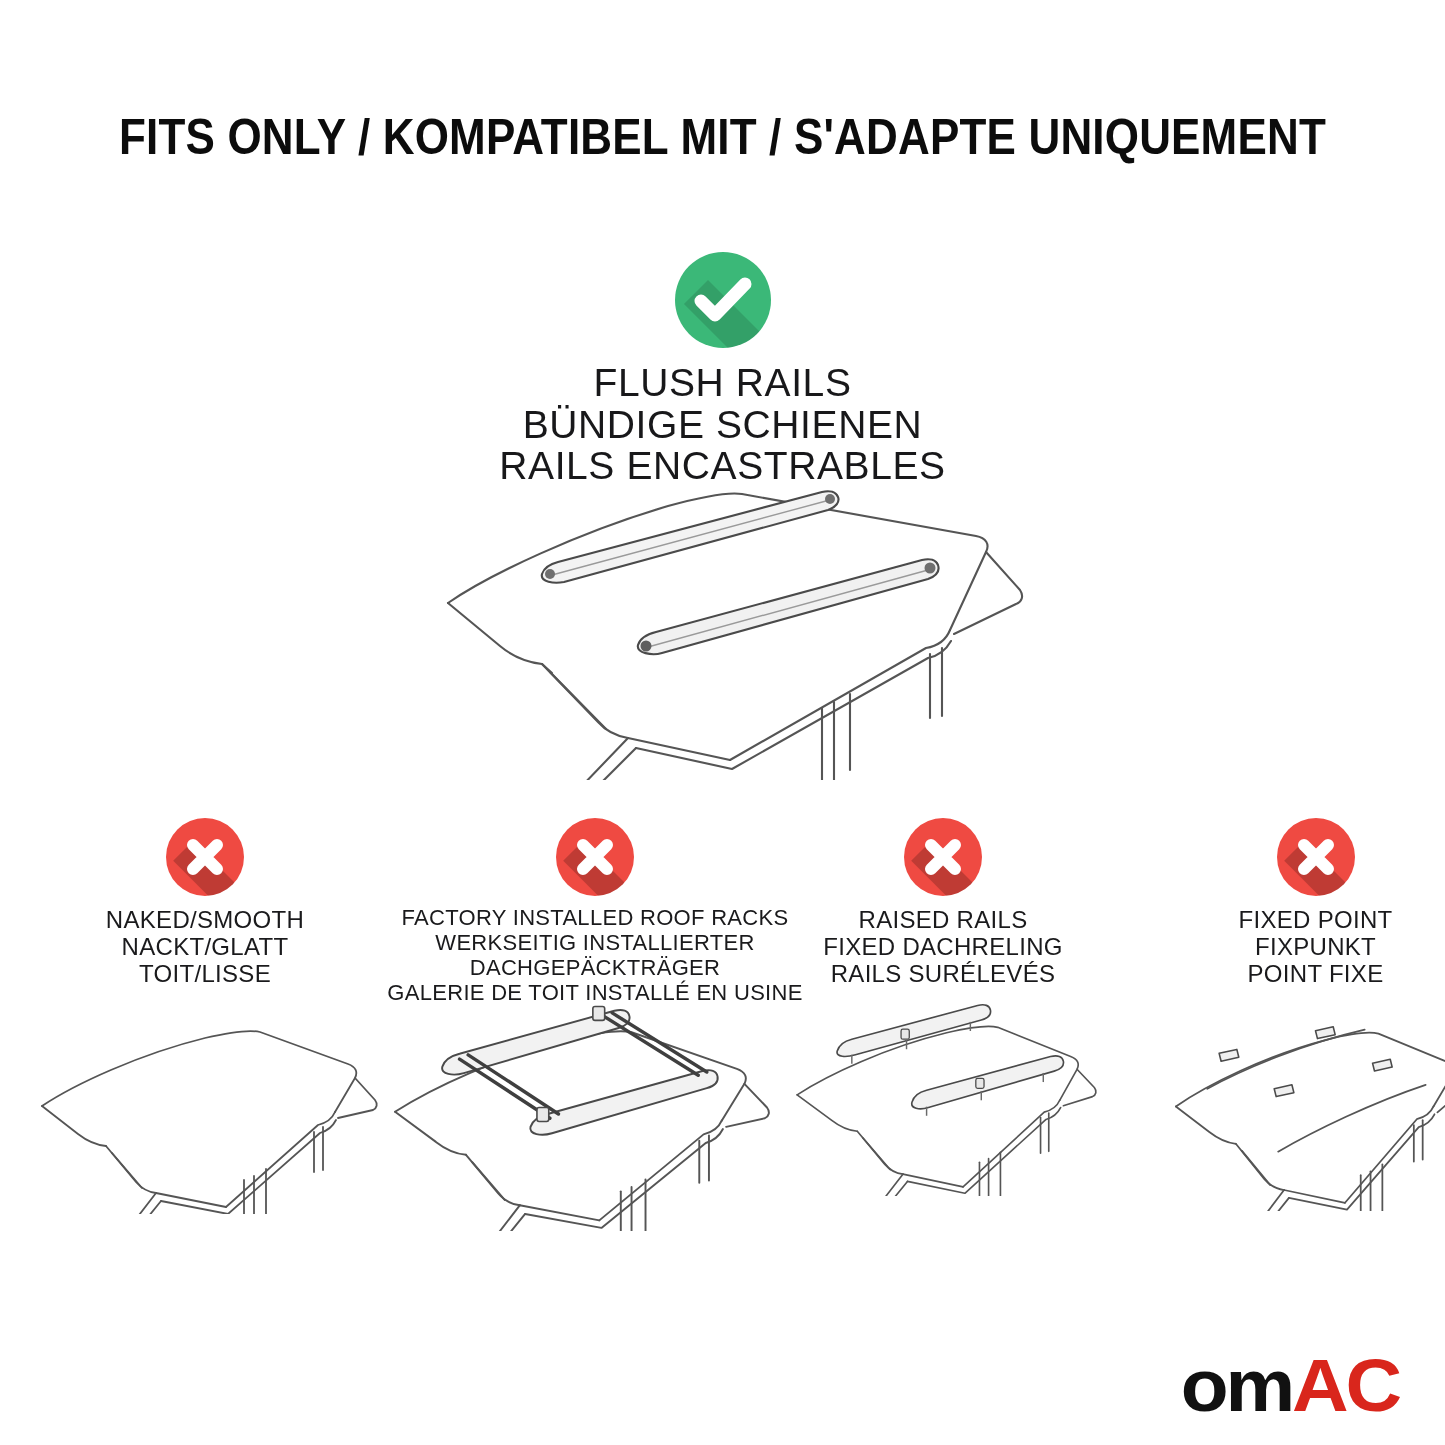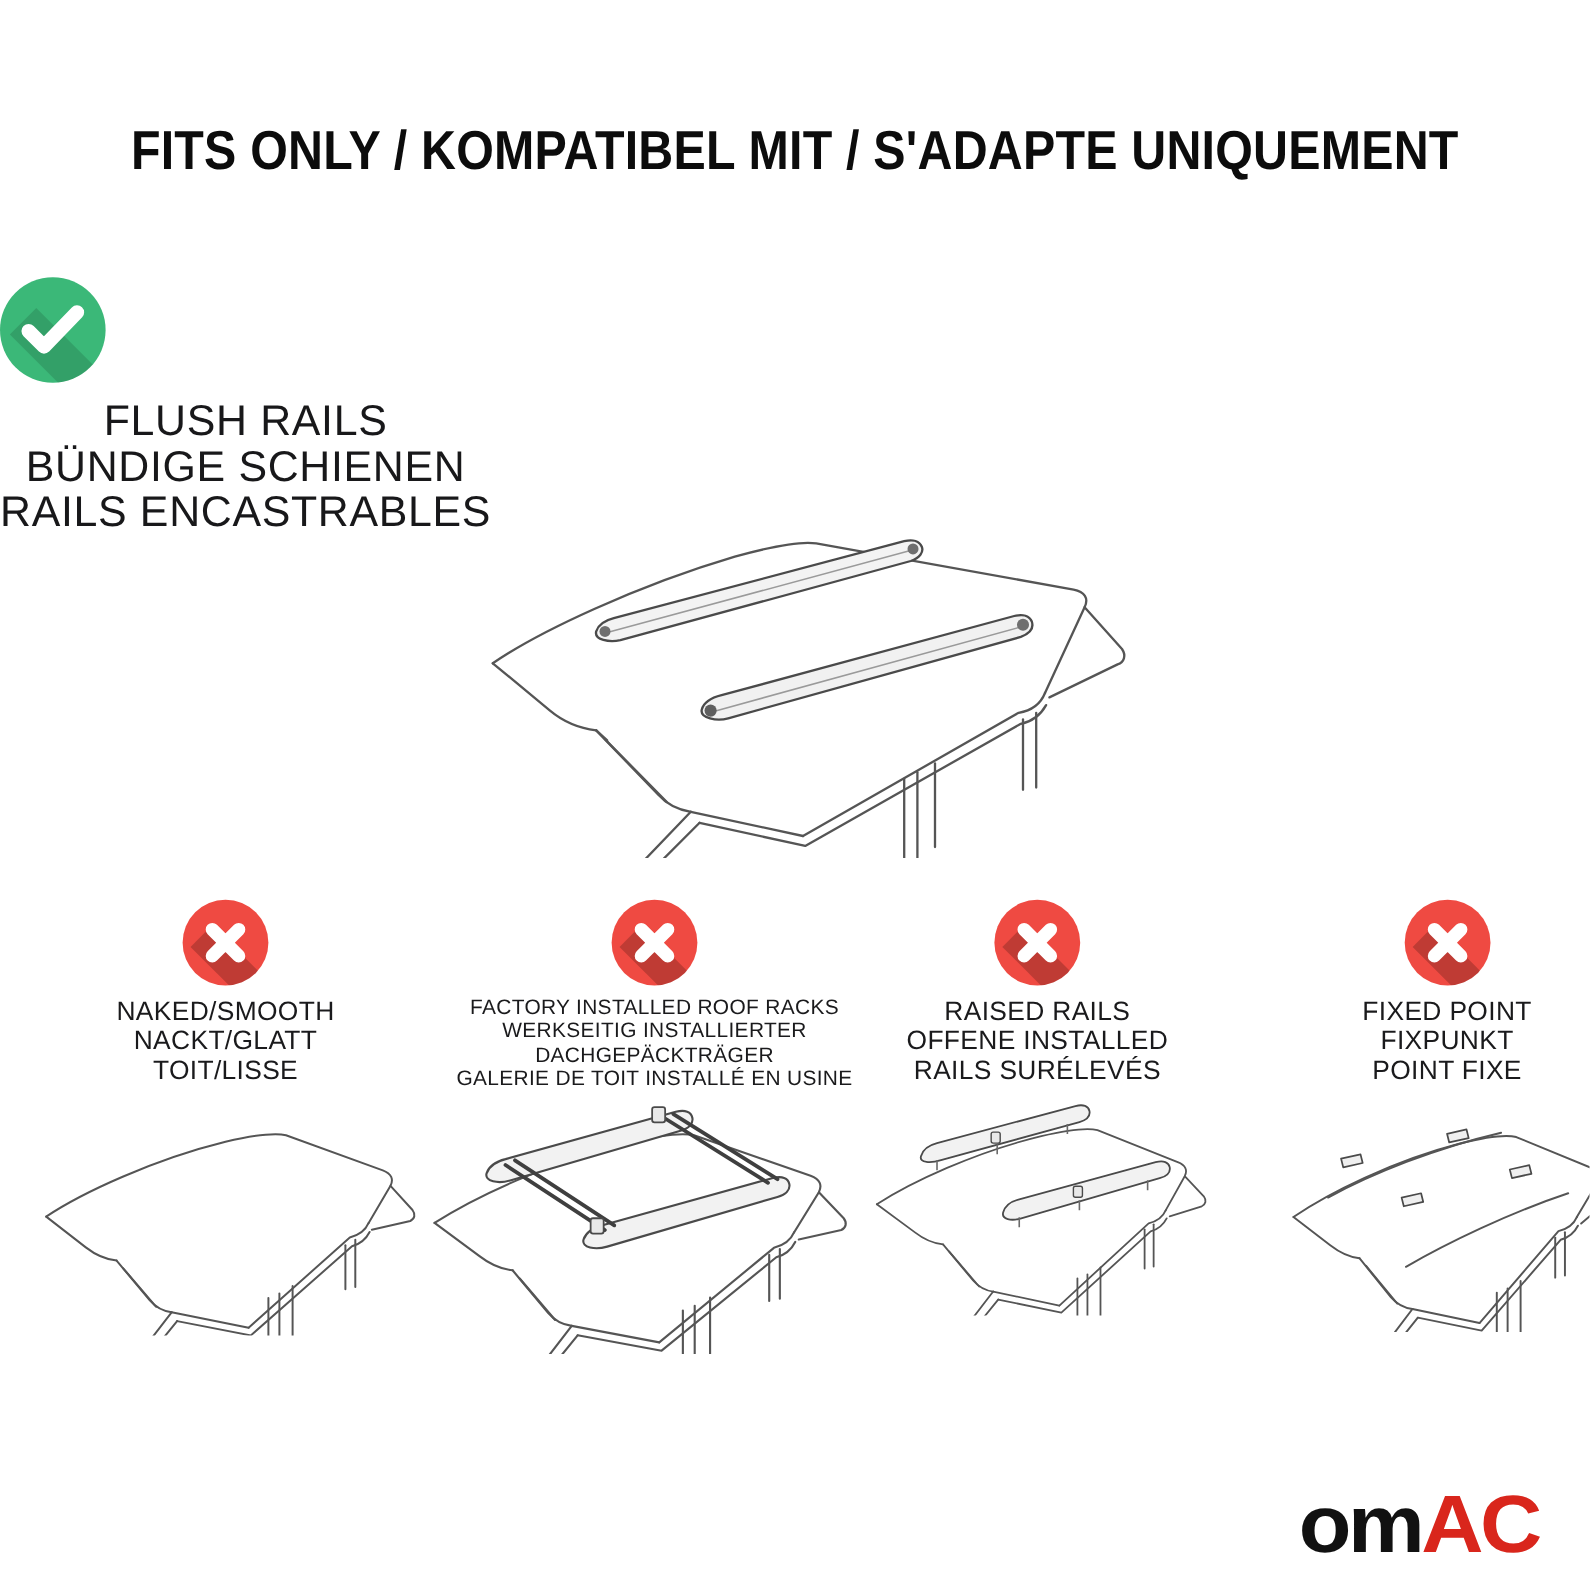--- a/index.html
+++ b/index.html
@@ -23,21 +23,21 @@
     letter-spacing:0.2px;
     color:#0c0c0c;
     transform:scaleX(0.88);
     white-space:nowrap;
   }
 
   
   .ok-block {
     position:absolute;
     left:0; right:0; top:252px;
-    display:flex; flex-direction:column; align-items:flex-start;
+    display:flex; flex-direction:column; align-items:center;
   }
   .circle-ok {
     width:96px; height:96px; border-radius:50%;
     background:#3bb878;
     position:relative; overflow:hidden;
     flex:none;
   }
   .circle-ok .shadow {
     position:absolute;
     left:33px; top:28px;
@@ -102,21 +102,21 @@
     margin-top:10px;
     text-align:center;
     font-family:"Liberation Sans", sans-serif;
     font-weight:400;
     font-size:24px;
     line-height:1.13;
     letter-spacing:0.3px;
     color:#1a1a1c;
     white-space:nowrap;
   }
-  .col-1 .no-text { font-size:19px; }
+  .col-1 .no-text { font-size:22px; }
 
   .mini-roof { position:absolute; left:0; right:0; }
   .mini-roof svg { display:block; width:100%; height:auto; }
   .col-0 .mini-roof { top:196px; }
   .col-1 .mini-roof { top:182px; }
   .col-2 .mini-roof { top:182px; }
   .col-3 .mini-roof { top:196px; }
 
   
   .logo {
@@ -303,21 +303,21 @@
     <div class="circle-no-wrap">
       <div class="circle-no">
         <div class="shadow"></div>
         <svg viewBox="0 0 78 78" width="78" height="78" aria-hidden="true">
           <path d="M27 27 L51 51 M51 27 L27 51" fill="none" stroke="#ffffff" stroke-width="12" stroke-linecap="round"></path>
         </svg>
       </div>
     </div>
     <div class="no-text">
       <div>RAISED RAILS</div>
-      <div>OFFENE INSTALLED</div>
+      <div>FIXED DACHRELING</div>
       <div>RAILS SURÉLEVÉS</div>
     </div>
     <div class="mini-roof">
       <svg viewBox="0 0 340 215" aria-hidden="true">
         <g fill="none" stroke="#555555" stroke-width="1.8" stroke-linecap="round" stroke-linejoin="round">
           <path d="M10 104 C44 82 108 52 174 36 C204 29 222 28 230 30 L310 62
                    C318 65 320 70 317 76 L298 110"></path>
           <path d="M10 104 L48 132 C57 139 66 143 76 144"></path>
           <path d="M76 144 L106 180 C112 187 118 190 126 191"></path>
           <path d="M126 191 L192 205"></path>

